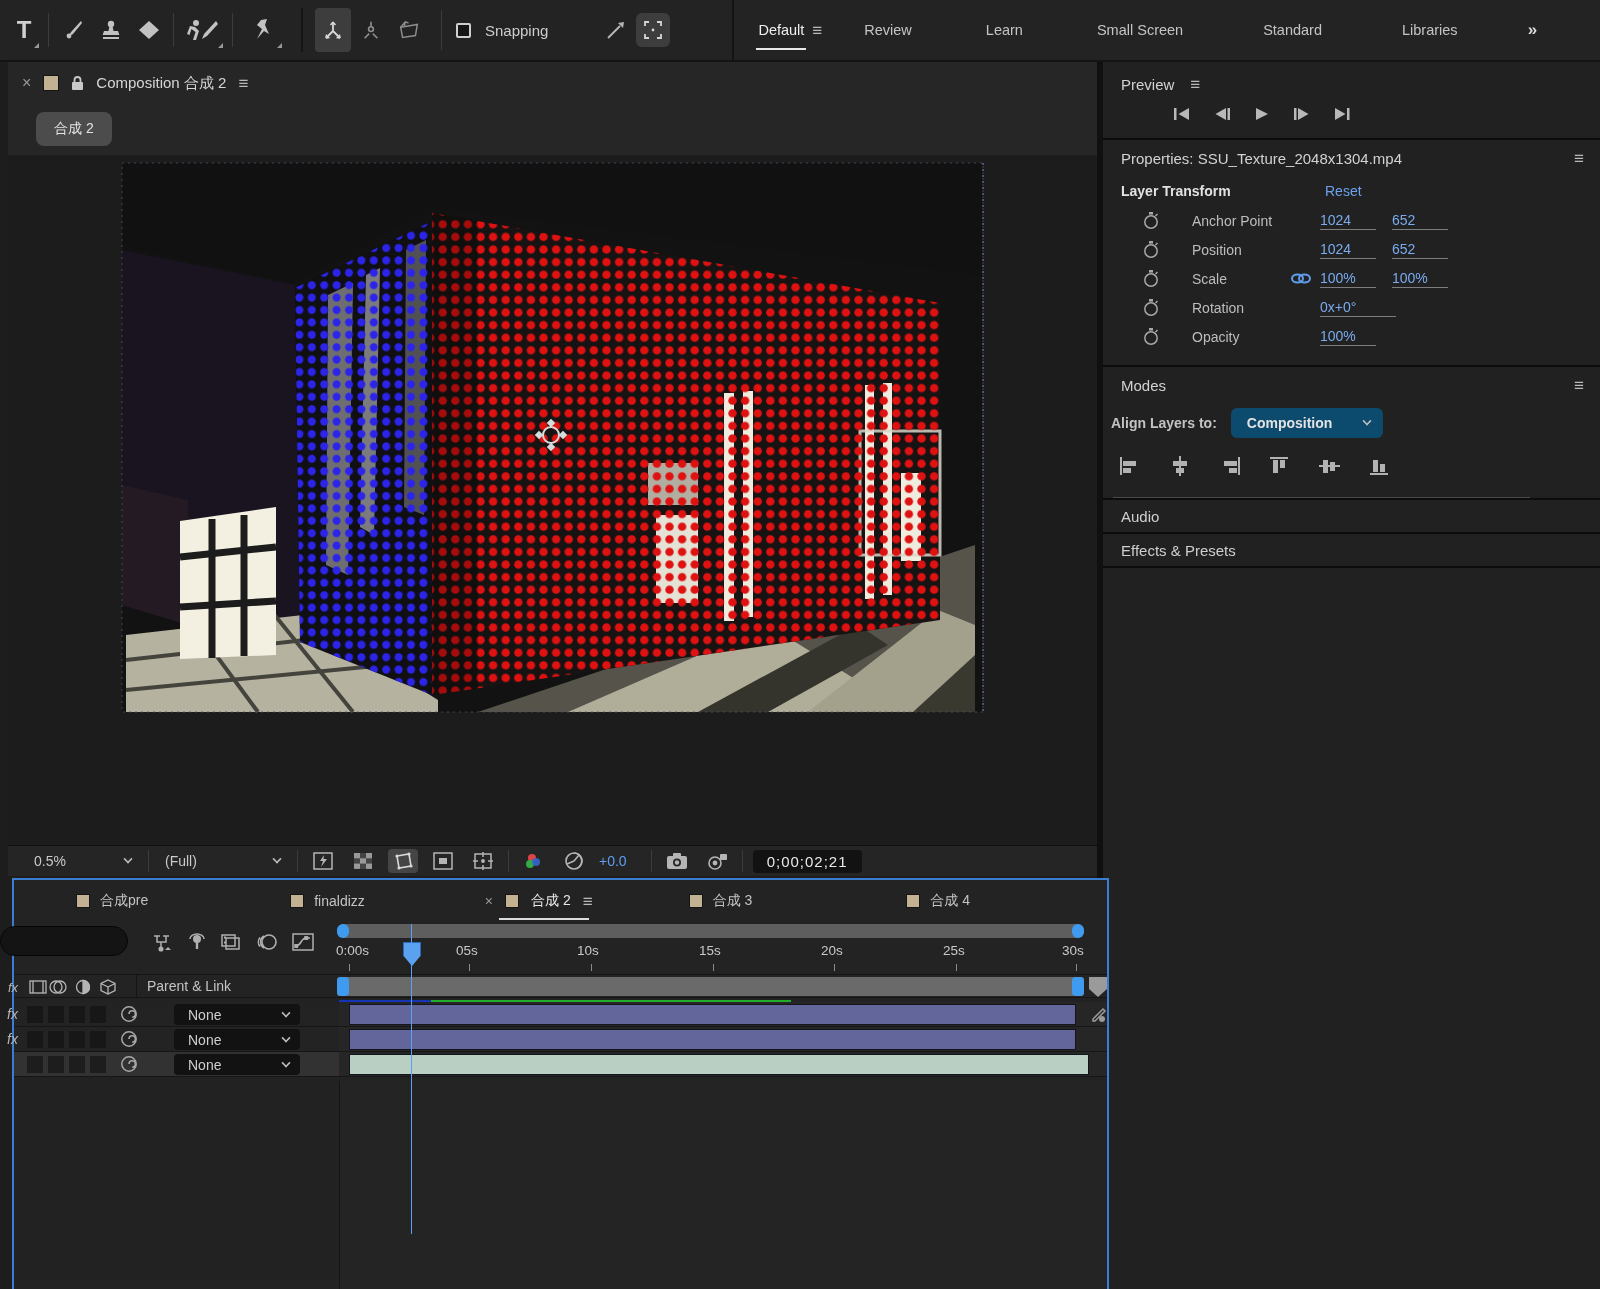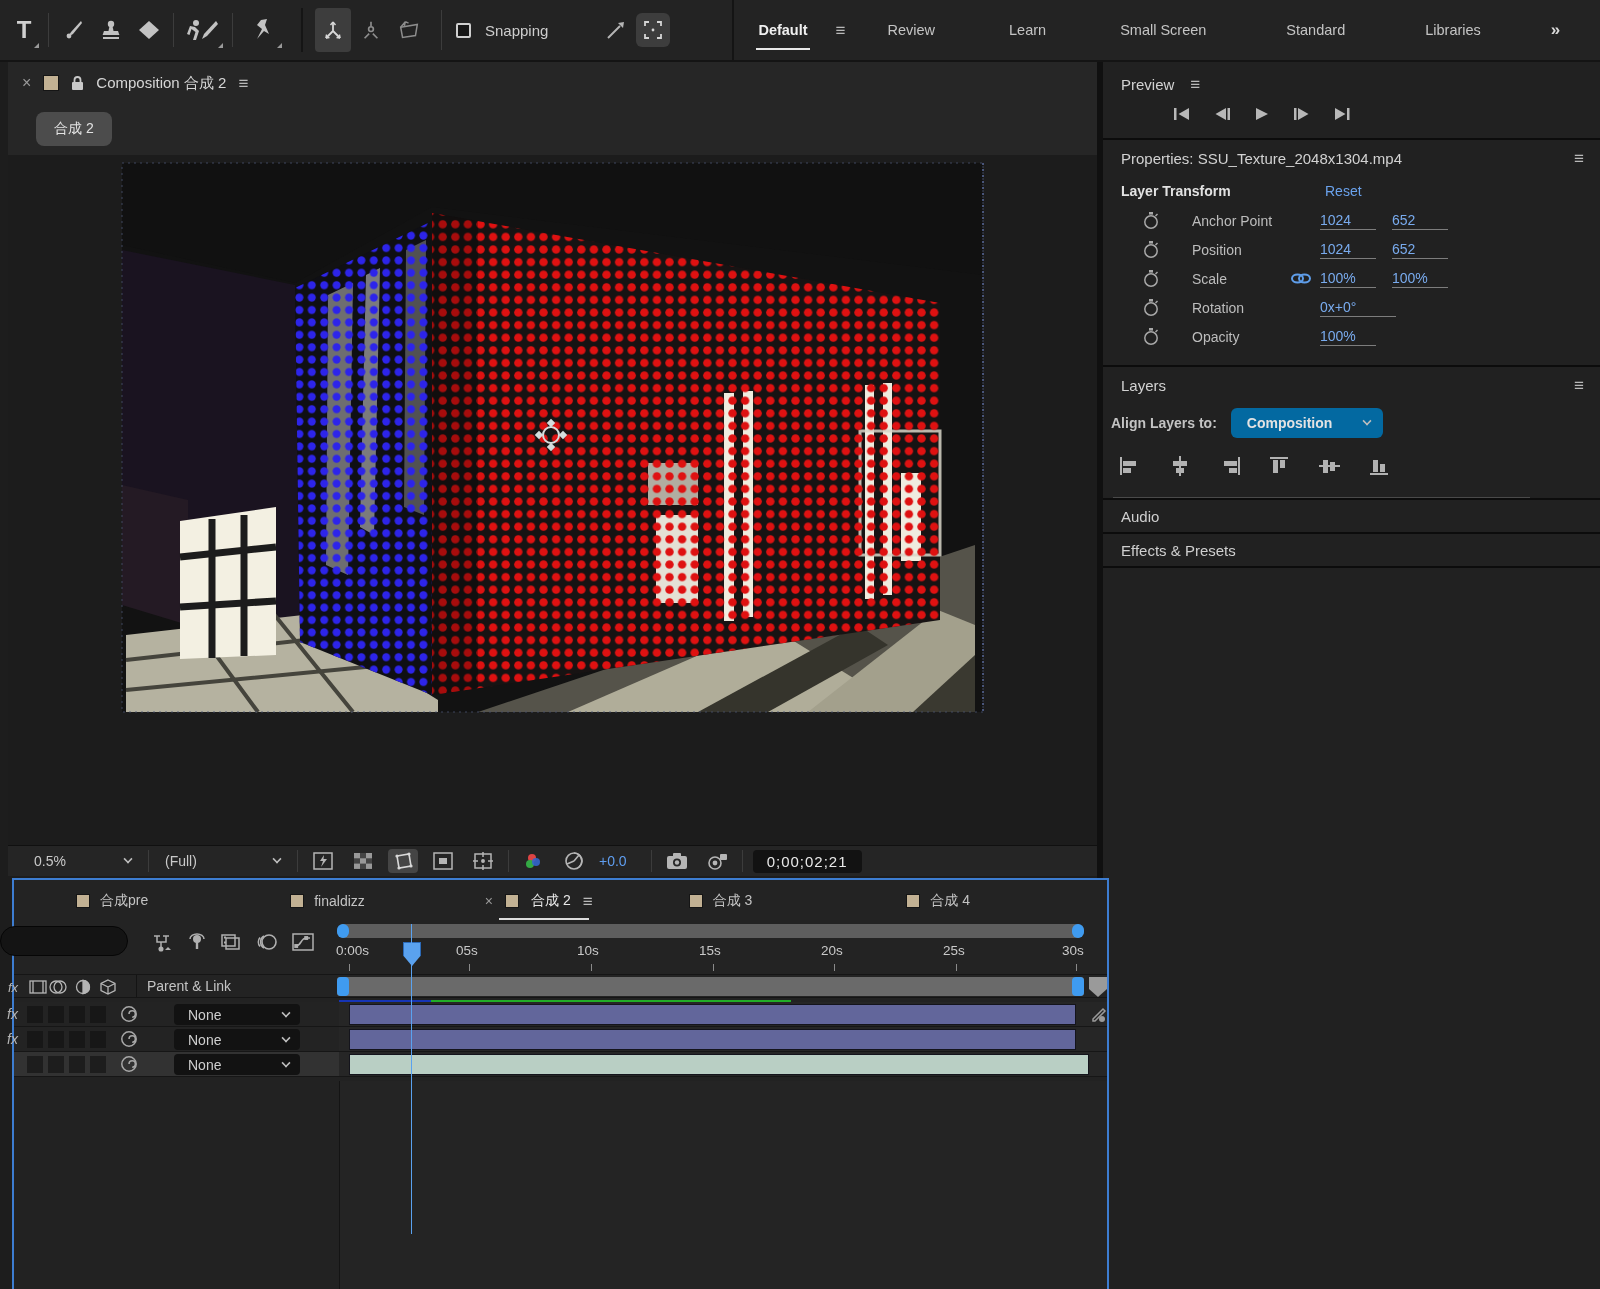--- a/index.html
+++ b/index.html
@@ -41,21 +41,21 @@
   .transport{display:flex;gap:14px;padding:6px 0 14px 66px;}
   .tbtn{width:26px;height:20px;display:flex;align-items:center;justify-content:center;}
   .trow{height:29px;display:flex;align-items:center;}
   .stopw{margin-left:37px;width:22px;}
   .tlabel{margin-left:30px;width:128px;color:#bdbdbd;}
   .val{display:inline-block;min-width:56px;border-bottom:1px solid #7d7d7d;color:#79abee;padding-bottom:1px;}
   .val:empty{display:none;border:none;}
   .val2{margin-left:16px;}
   .bluelink{color:#6aa2ec;}
   .alignico{width:26px;height:24px;display:flex;align-items:end;justify-content:center;}
-  .dropdown{background:#0369a1;border-radius:6px;height:30px;display:flex;align-items:center;gap:12px;padding:0 12px 0 16px;color:#e3e3e3;}
+  .dropdown{background:#0c4a6e;border-radius:6px;height:30px;display:flex;align-items:center;gap:12px;padding:0 12px 0 16px;color:#e3e3e3;}
   .collapsed{height:34px;display:flex;align-items:center;padding-left:18px;color:#cfcfcf;font-size:15px;border-bottom:2px solid #0c0c0c;}
 
   
   .tl{left:12px;top:878px;width:1097px;height:480px;background:#222;border:2px solid #3d7dd1;}
   .tl-tabs{height:42px;background:#232323;display:flex;align-items:center;color:#c3c3c3;}
   .tl-tab{display:flex;align-items:center;gap:10px;margin-right:56px;position:relative;height:100%;}
   .tl-tab.active:after{content:"";position:absolute;left:14px;right:4px;bottom:2px;height:2px;background:#dcdcdc;}
   .tl-toolrow{position:relative;height:52px;background:#232323;}
   .searchbox{position:absolute;left:-14px;top:4px;width:128px;height:30px;background:#141414;border:1px solid #060606;border-radius:15px;}
   .tlico{position:absolute;top:8px;width:26px;height:24px;display:flex;align-items:center;justify-content:center;}
@@ -155,21 +155,21 @@
     <div class="toolbtn toolsel" style="width:34px;height:34px;border-radius:6px;">
       <svg width="20" height="20" viewBox="0 0 20 20" stroke="#d5d5d5" stroke-width="1.8" fill="none">
           <path d="M2 6 V2 h4 M14 2 h4 v4 M18 14 v4 h-4 M6 18 H2 v-4"></path>
           <circle cx="10" cy="10" r="1.4" fill="#d5d5d5" stroke="none"></circle>
         </svg>
     </div>
 
     <div class="vdiv" style="height:62px;margin-left:60px;background:#141414;width:2px;align-self:stretch;"></div>
 
     <div class="row" style="gap:34px;margin-left:14px;">
-      <div class="row" style="gap:20px;font-weight:bold;">
+      <div class="row" style="gap:0;">
         <span class="wstab active">Default</span>
         <span class="hamb">≡</span>
       </div>
       <span class="wstab">Review</span>
       <span class="wstab" style="margin-left:24px;">Learn</span>
       <span class="wstab" style="margin-left:24px;">Small Screen</span>
       <span class="wstab" style="margin-left:30px;">Standard</span>
       <span class="wstab" style="margin-left:30px;">Libraries</span>
       <span style="color:#d9d9d9;font-size:17px;font-weight:bold;margin-left:28px;">»</span>
     </div>
@@ -459,21 +459,21 @@
         </svg>
       <span class="tlabel">Opacity</span>
       <span class="val">100%</span>
 
     </div>
 
     <div style="height:14px;"></div>
     <div class="sect-div"></div>
 
     <div class="rhead">
-      <span>Layers</span>
+      <span>Modes</span>
       <span class="hamb">≡</span>
     </div>
     <div class="row" style="padding-left:8px;gap:14px;height:40px;font-weight:bold;">
       <span style="color:#c3c3c3;">Align Layers to:</span>
       <div class="dropdown" style="width:152px;justify-content:space-between;">
         <span>Composition</span>
         <span class="chev"></span>
       </div>
     </div>
     <div class="row" style="padding-left:14px;gap:24px;height:44px;">

